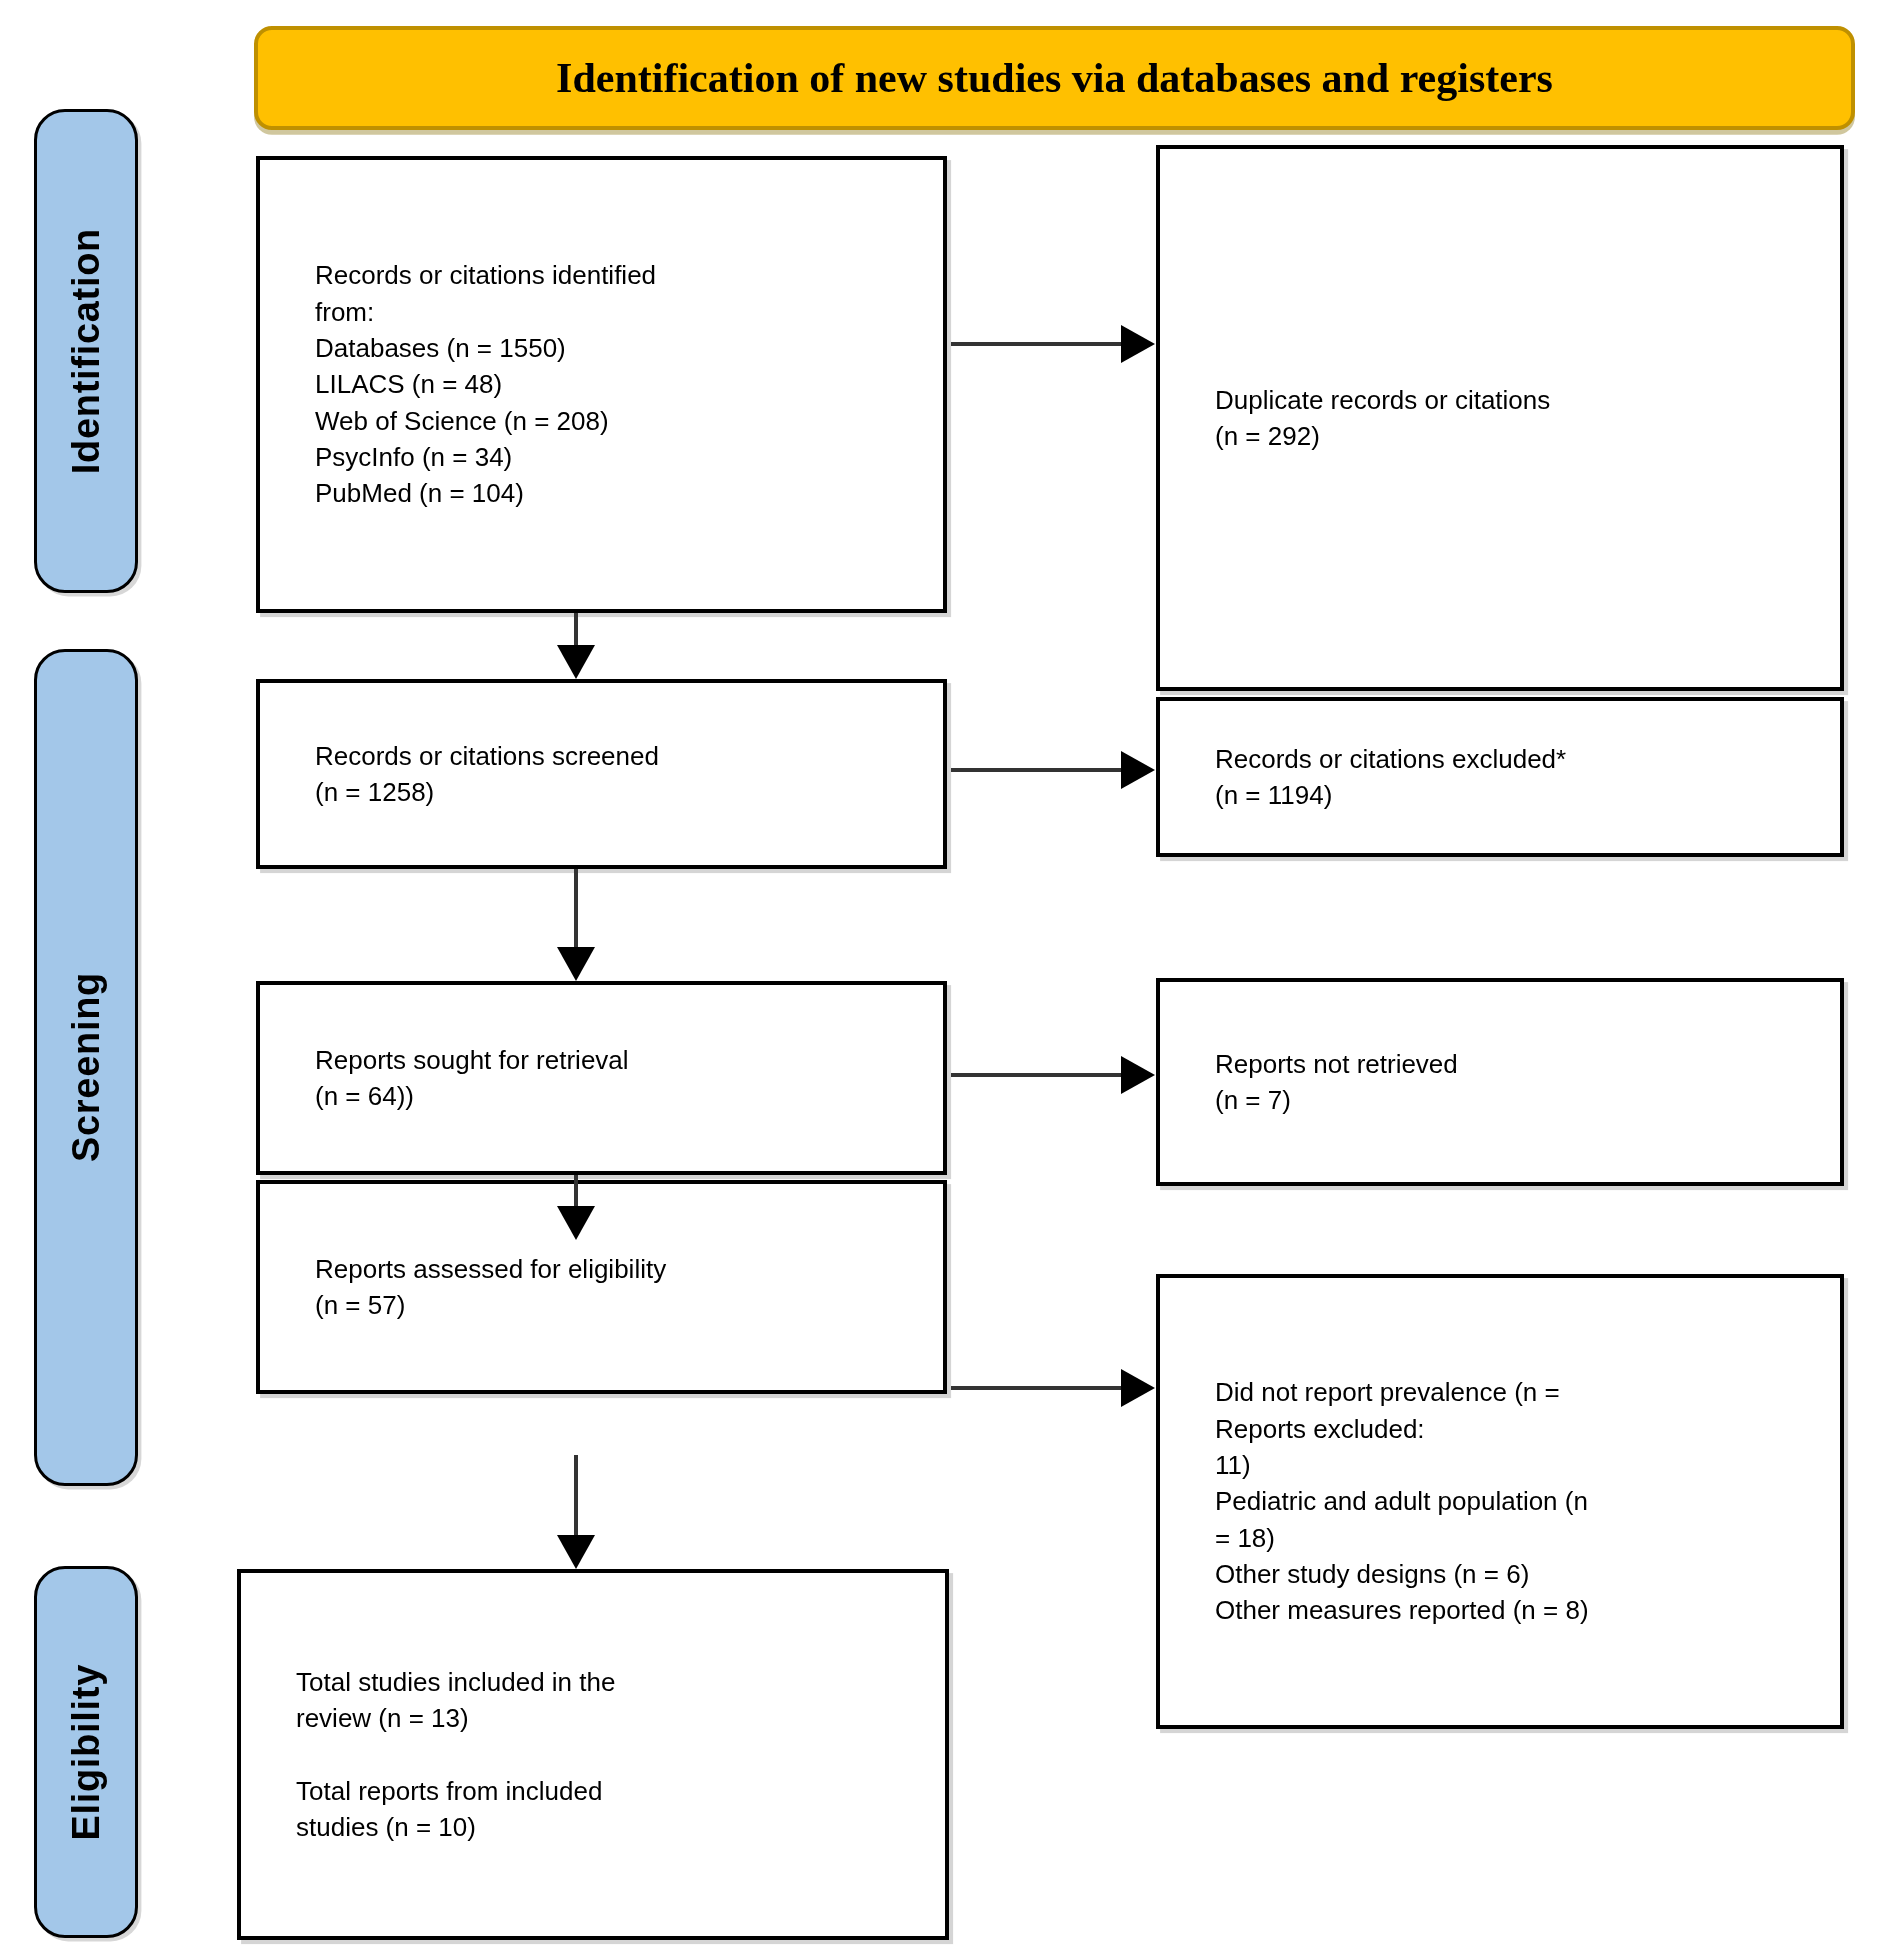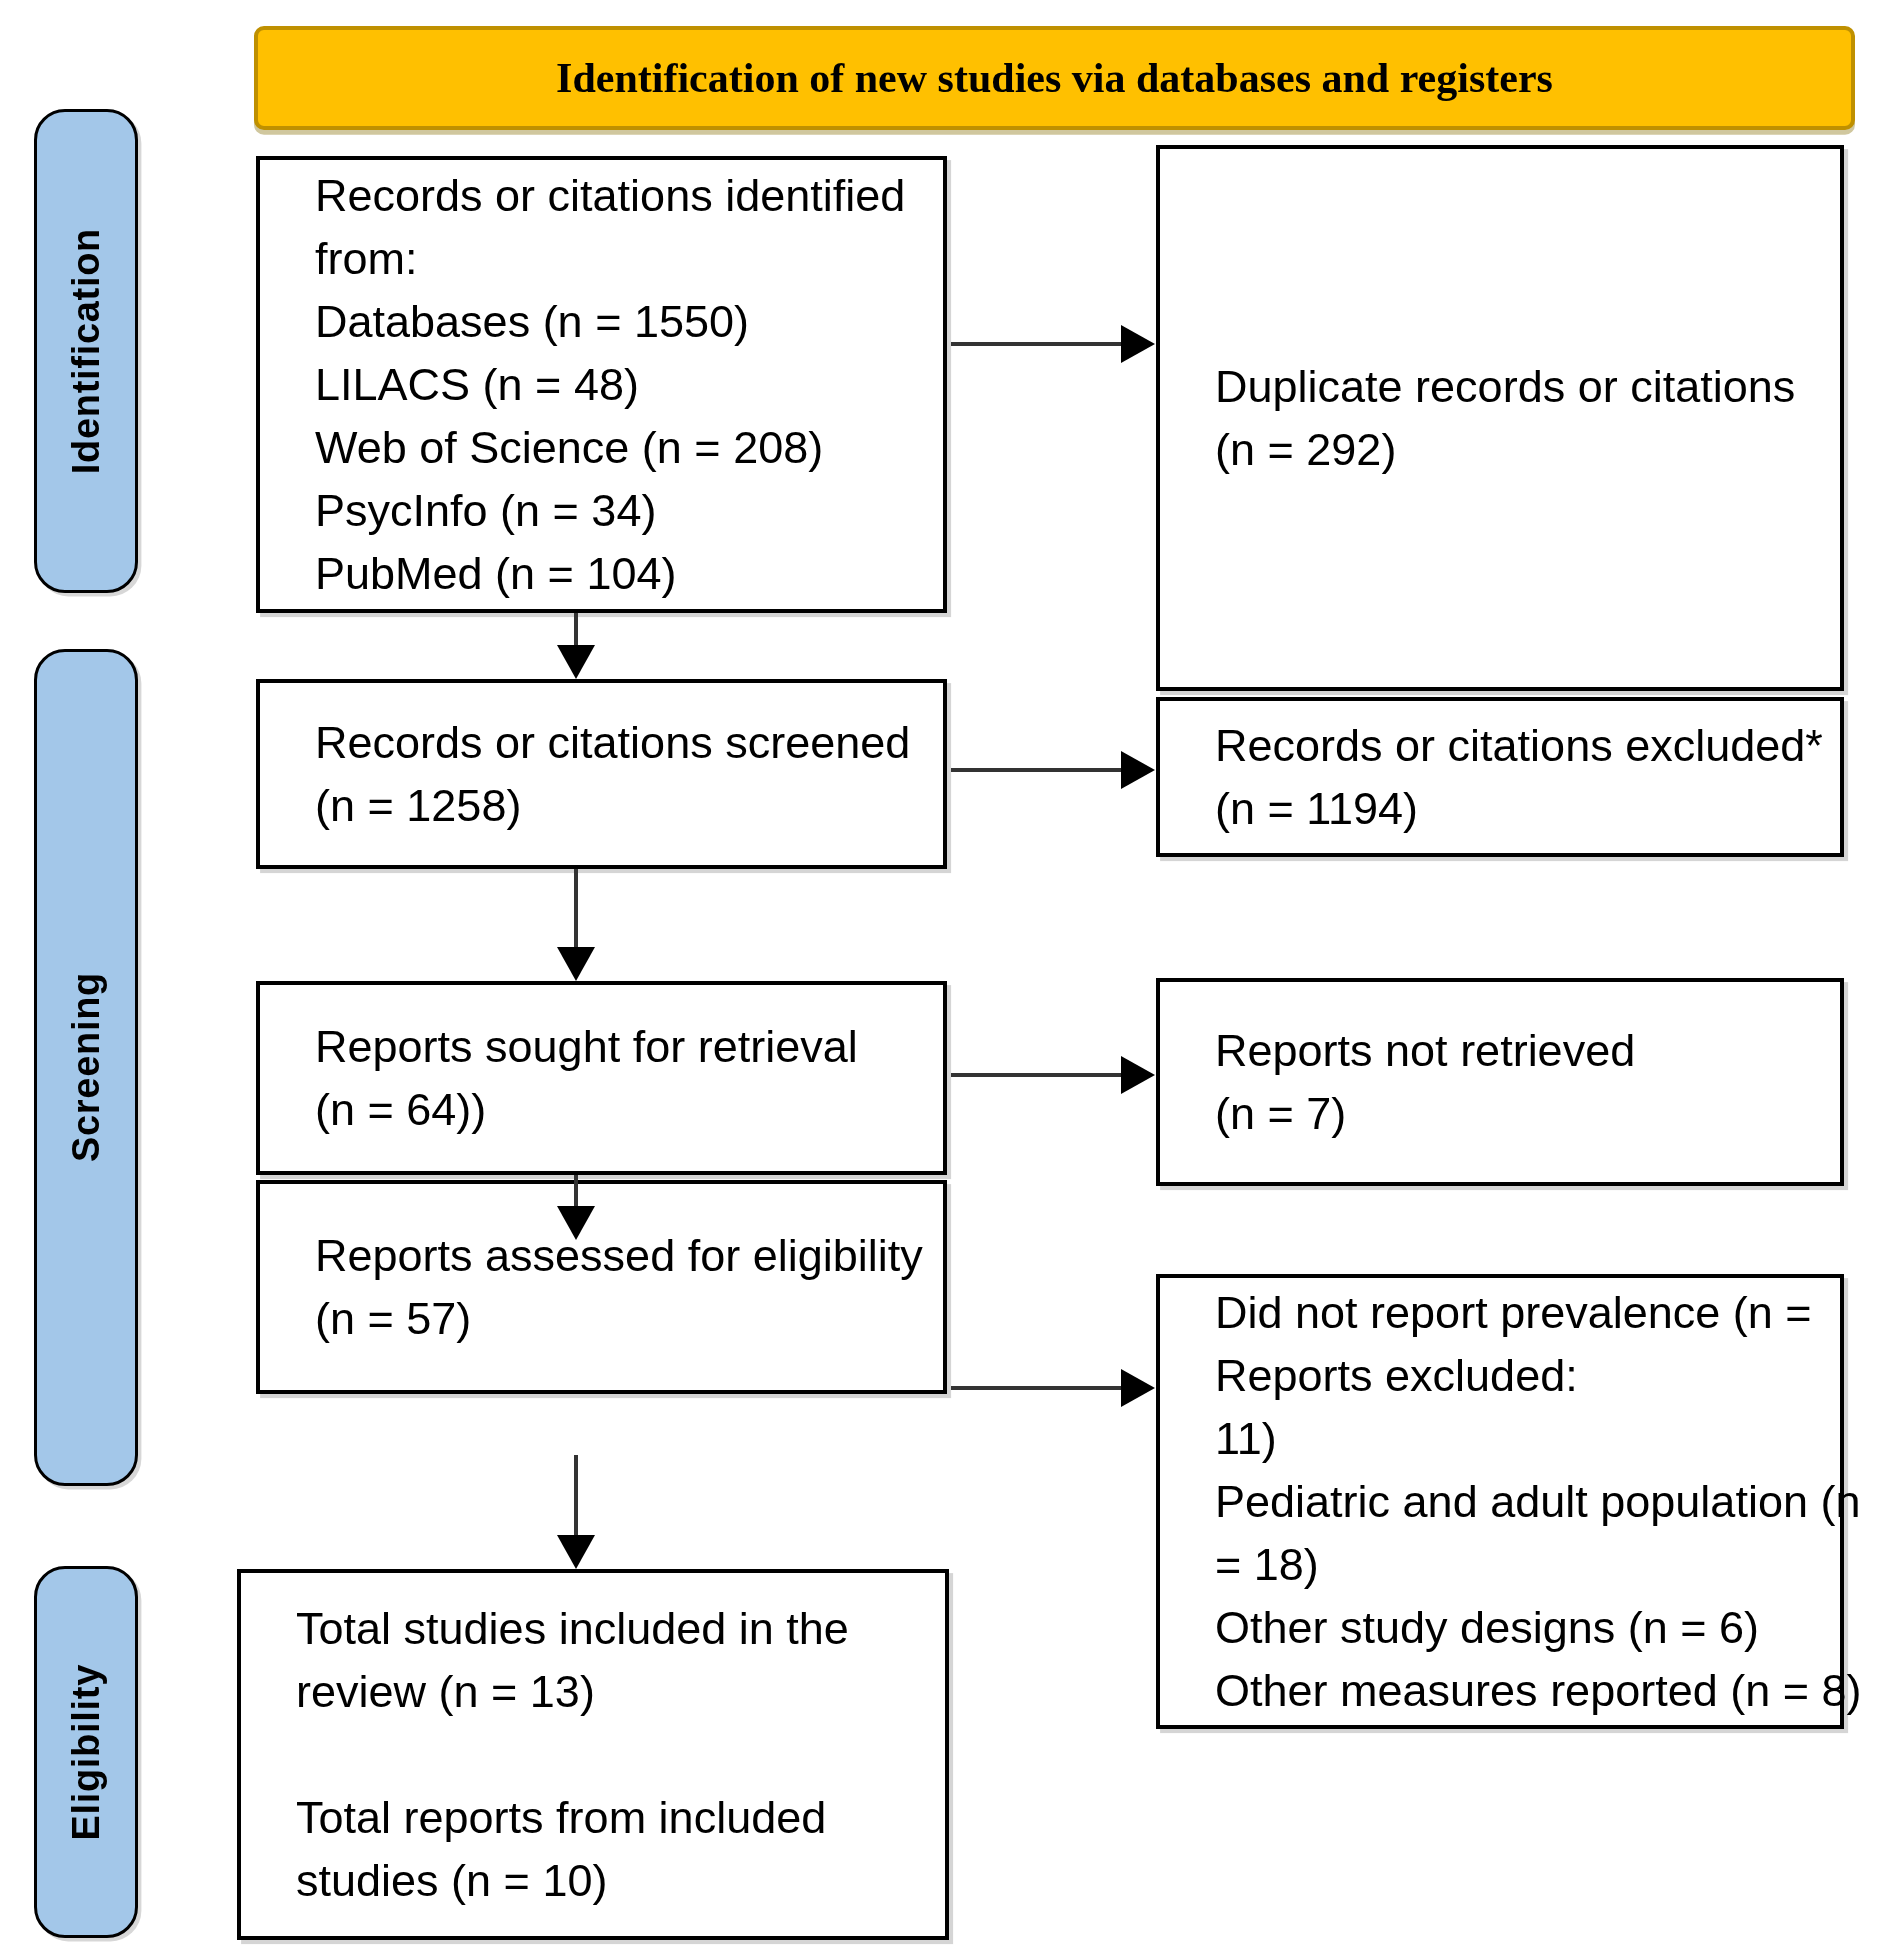--- a/index.html
+++ b/index.html
@@ -11,21 +11,21 @@
     color:#000;
     overflow:hidden;
   }
 
   
   .banner{
     position:absolute;left:254px;top:26px;width:1601px;height:104px;
     box-sizing:border-box;
     background:#FFC000;
     border:4.1px solid #BF9000;
-    border-radius:10px;
+    border-radius:18px;
     display:flex;align-items:center;justify-content:center;
     box-shadow:0 4.8px 0 rgba(150,130,40,0.45);
   }
   .banner .banner-text{
     font-family:"Liberation Serif", serif;
     font-weight:bold;
     font-size:42px;
     white-space:nowrap;
   }
 
@@ -55,21 +55,21 @@
   .fbox{
     position:absolute;
     box-sizing:border-box;
     background:#ffffff;
     border:4.1px solid #000;
     display:flex;align-items:center;
     box-shadow:4.1px 4.1px 0 rgba(150,150,150,0.4);
   }
   .fbox .box-text{
     padding:13.7px 27px 13.7px 55px;
-    font-size:45px;
+    font-size:26px;
     line-height:1.4;
   }
   .fbox .line{white-space:nowrap;min-height:1.4em;}
 
   .box-identified{left:256px;top:156px;width:691px;height:457px;}
   .box-screened{left:256px;top:679px;width:691px;height:190px;}
   .box-sought{left:256px;top:981px;width:691px;height:194px;}
   .box-assessed{left:256px;top:1180px;width:691px;height:214px;}
   .box-total{left:237px;top:1569px;width:712px;height:371px;}
 

